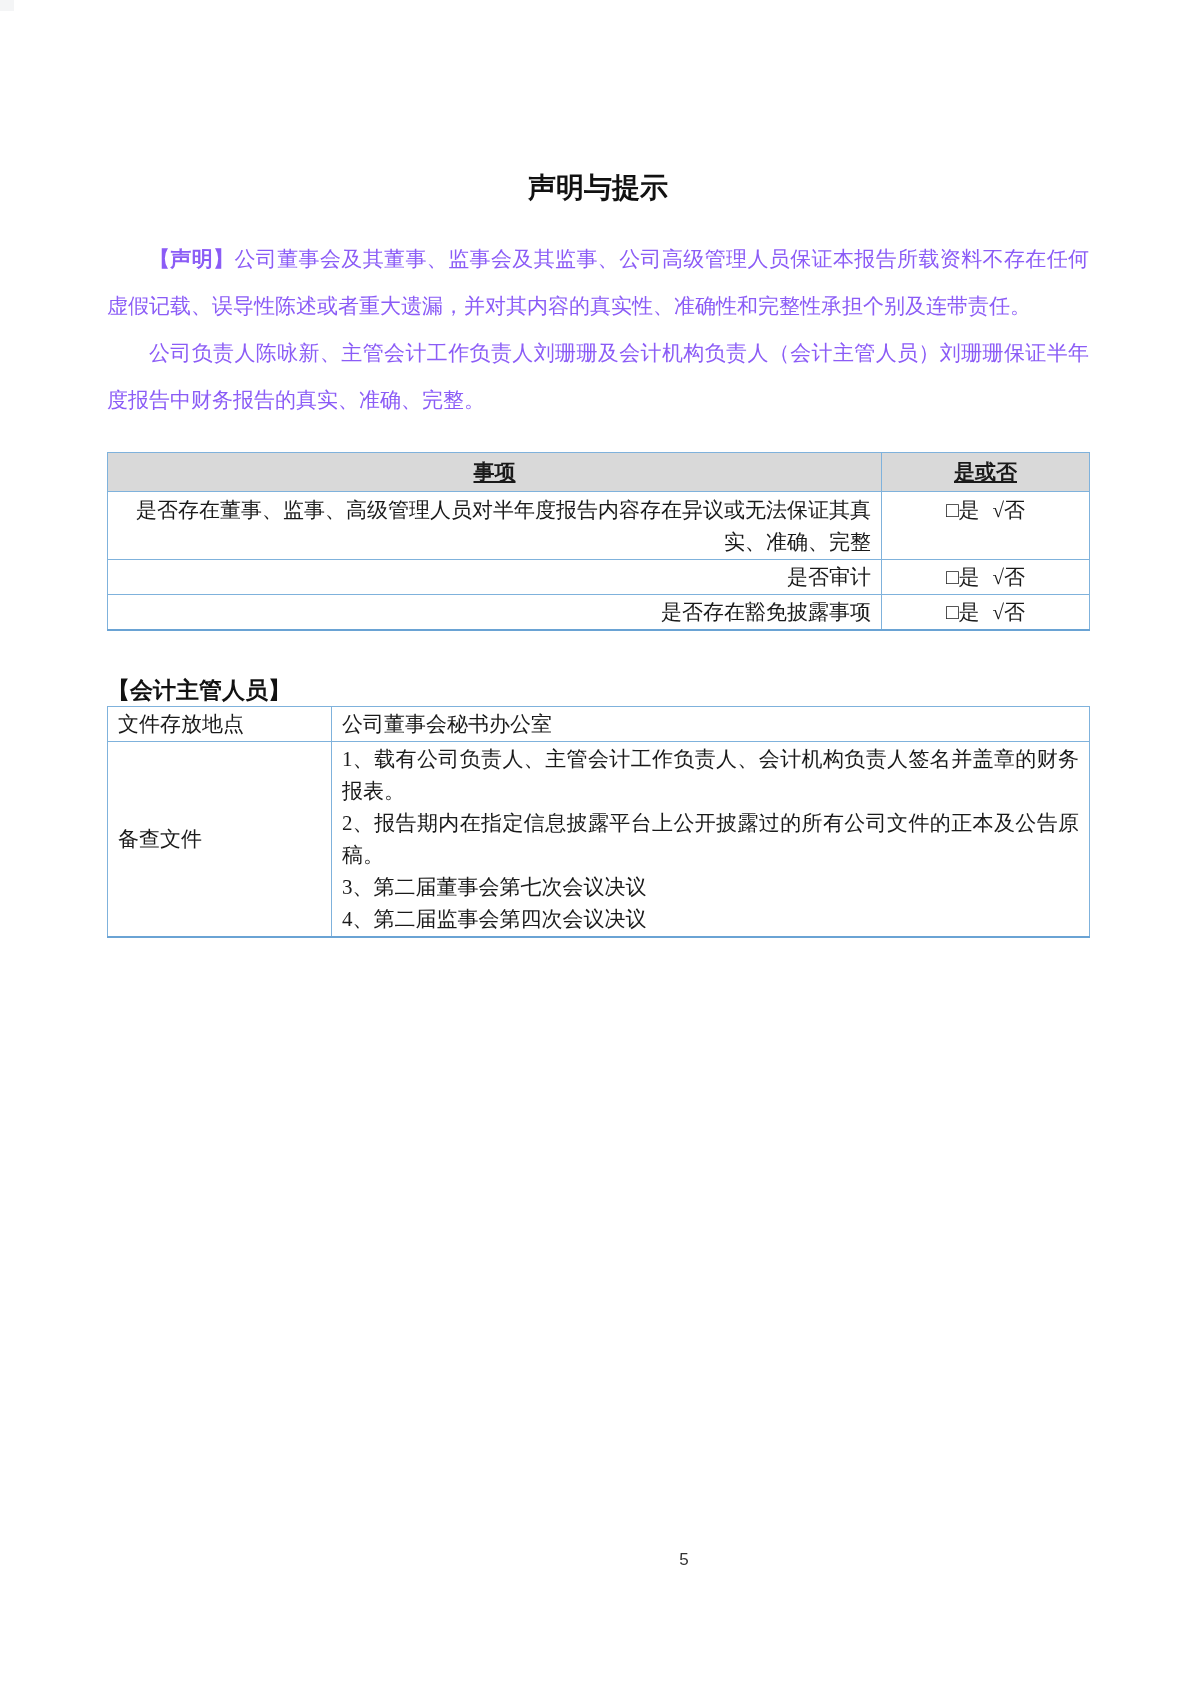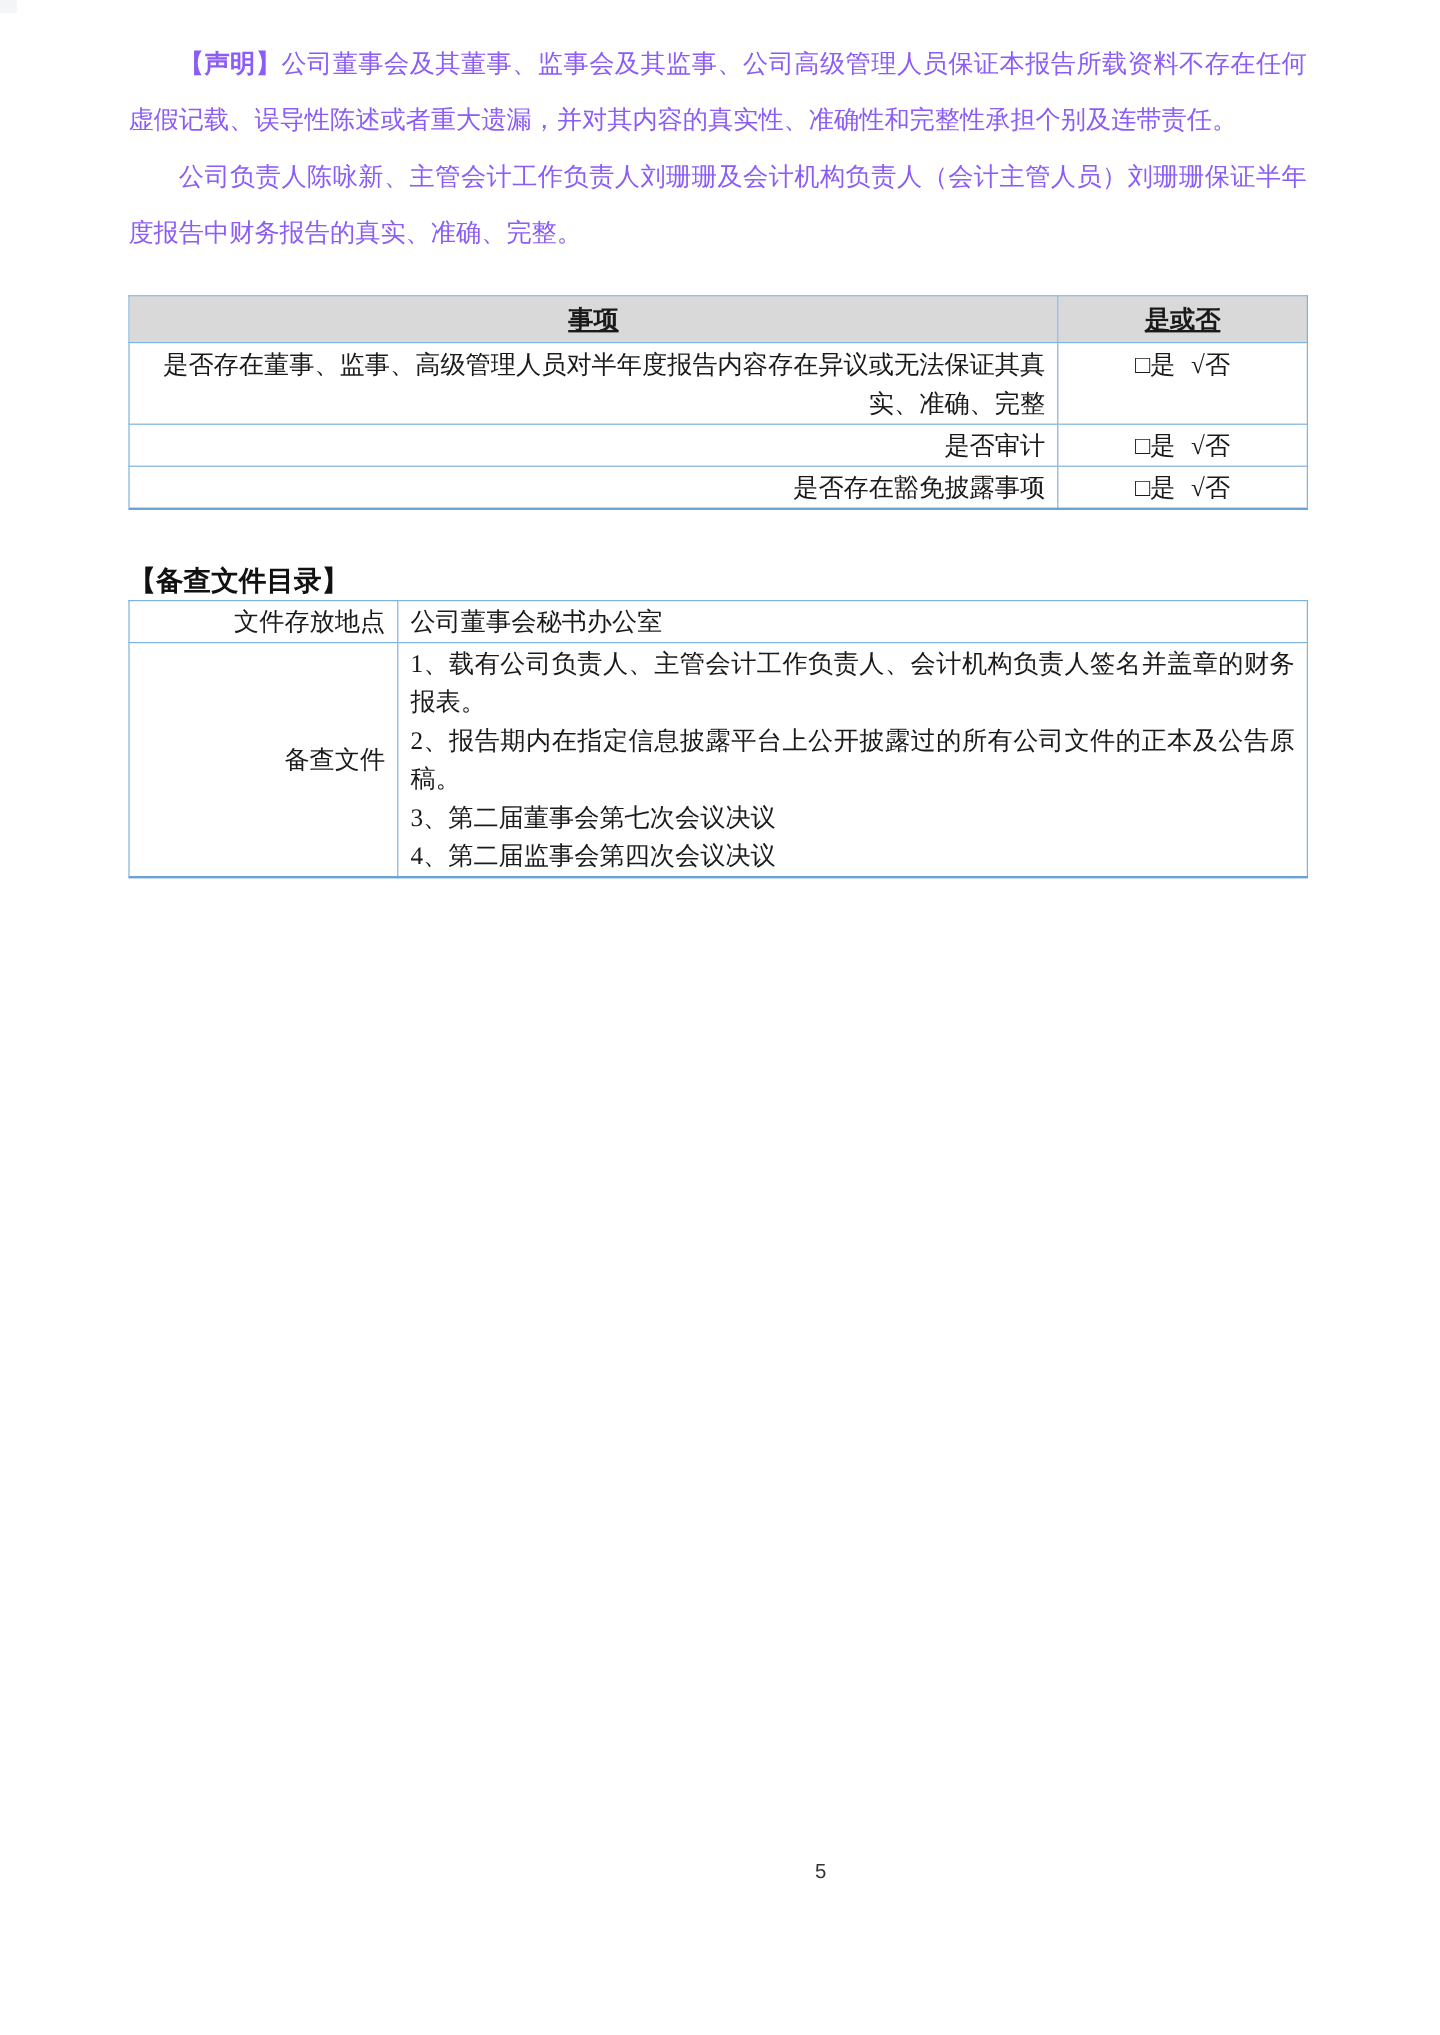--- a/index.html
+++ b/index.html
@@ -95,21 +95,21 @@
   .section-heading {
     margin: 45px 0 0 0;
     font-size: 23px;
     line-height: 30px;
     font-weight: bold;
     color: #111111;
   }
   table.ref-table { margin-top: 0px; }
   td.label-cell {
     vertical-align: middle;
-    text-align: right;
+    text-align: left;
   }
   td.ref-content-cell {
     vertical-align: middle;
     padding: 2px 12px;
   }
   .ref-line {
     line-height: 32px;
     text-align: justify;
   }
   .page-number {
@@ -125,20 +125,21 @@
   }
 </style>
 </head>
 <body>
 
 <div class="page">
   <div class="corner-artifact"></div>
 
   <div class="content">
 
+    <h1 class="doc-title">声明与提示</h1>
 
     <div class="paragraphs">
       <p class="para"><span class="bold-inline">【声明】</span><span>公司董事会及其董事、监事会及其监事、公司高级管理人员保证本报告所载资料不存在任何虚假记载、误导性陈述或者重大遗漏，并对其内容的真实性、准确性和完整性承担个别及连带责任。</span></p>
       <p class="para">公司负责人陈咏新、主管会计工作负责人刘珊珊及会计机构负责人（会计主管人员）刘珊珊保证半年度报告中财务报告的真实、准确、完整。</p>
     </div>
 
     <table class="doc-table statement-table">
       <colgroup>
         <col style="width: 774px;">
         <col style="width: 208px;">
@@ -158,21 +159,21 @@
           <td class="item-cell">是否审计</td>
           <td class="answer-cell"><span class="ans">□是</span><span class="ans">√否</span></td>
         </tr>
         <tr class="row-short">
           <td class="item-cell">是否存在豁免披露事项</td>
           <td class="answer-cell"><span class="ans">□是</span><span class="ans">√否</span></td>
         </tr>
       </tbody>
     </table>
 
-    <h2 class="section-heading">【备查文件目录】</h2>
+    <h2 class="section-heading">【会计主管人员】</h2>
 
     <table class="doc-table ref-table">
       <colgroup>
         <col style="width: 224px;">
         <col style="width: 758px;">
       </colgroup>
       <tbody>
         <tr class="row-short">
           <td class="label-cell">文件存放地点</td>
           <td class="ref-content-cell">

